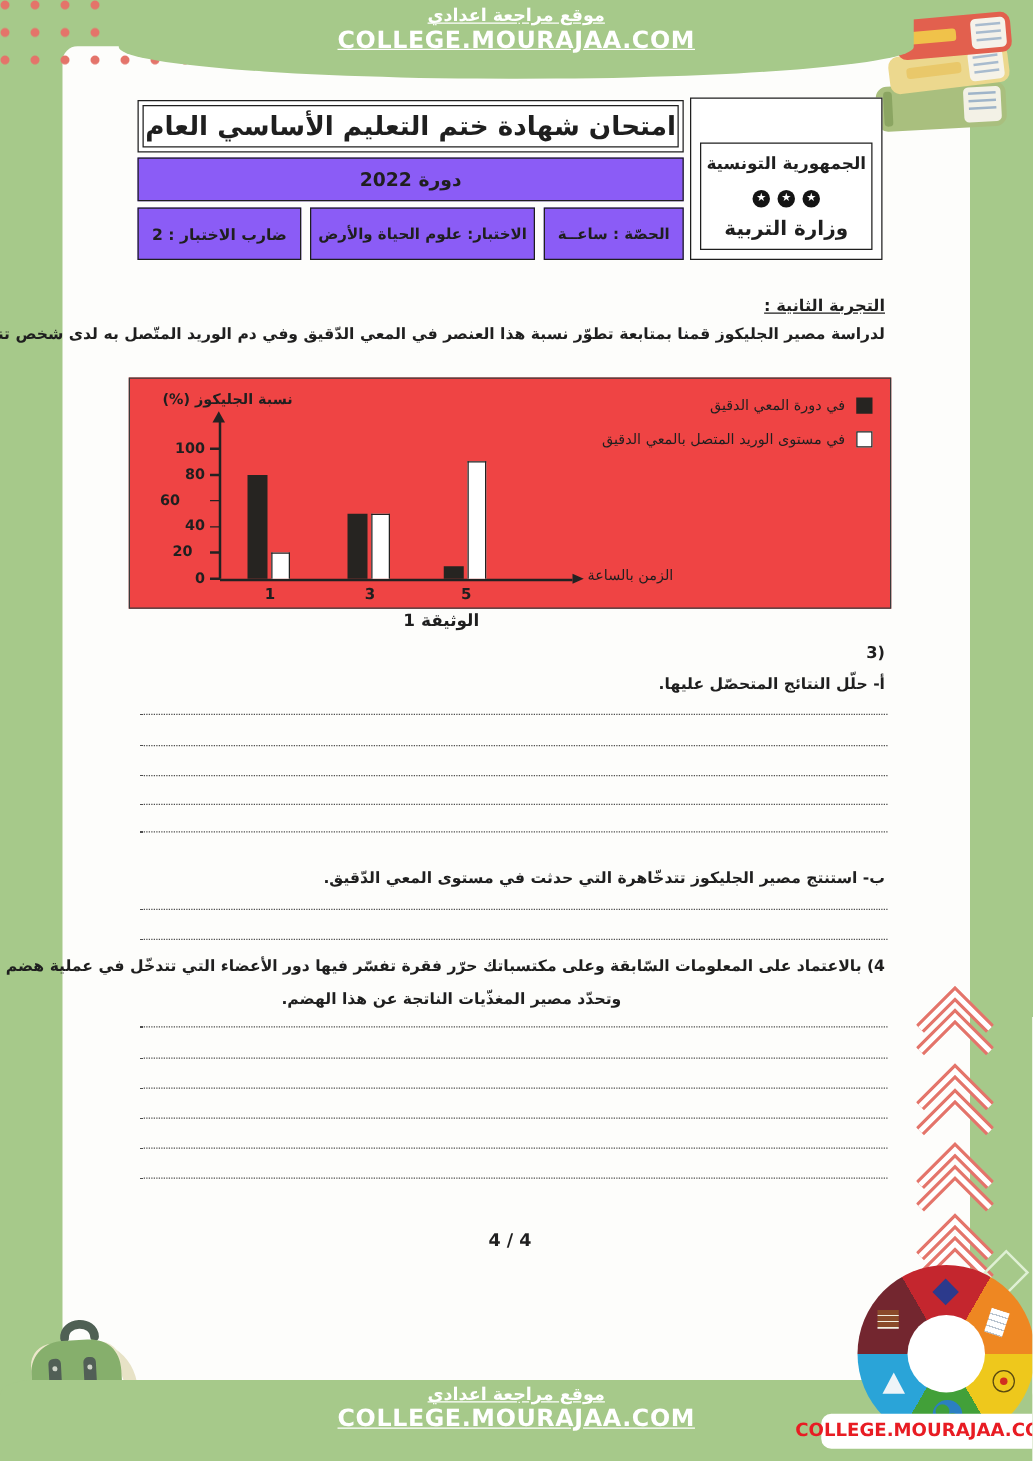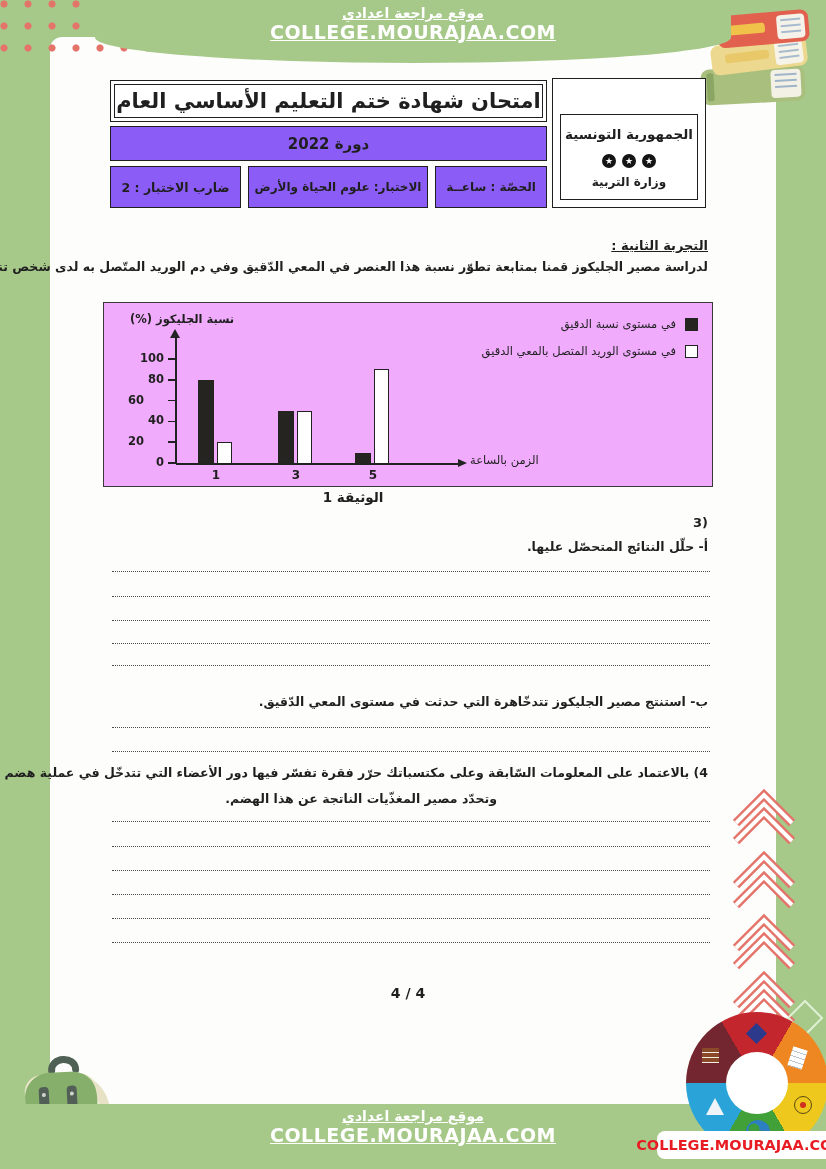--- a/index.html
+++ b/index.html
@@ -27,21 +27,21 @@
   #hdr-title-outer{position:absolute;left:0;top:2px;width:437px;height:42px;border:1.5px solid #1f1f1f;box-sizing:border-box;padding:3px;background:#fff;}
   #hdr-title-inner{border:1.5px solid #1f1f1f;width:100%;height:100%;display:flex;align-items:center;justify-content:center;box-sizing:border-box;}
   #hdr-session{position:absolute;left:0;top:48px;width:437px;height:35px;}
   #hdr-row{position:absolute;left:0;top:88px;width:437px;height:42px;display:flex;direction:rtl;gap:7px;}
   #gov-outer{position:absolute;right:0;top:0;width:152px;height:128px;border:1.2px solid #1f1f1f;background:#fff;}
   #gov-inner{position:absolute;left:7px;top:7px;right:7px;bottom:7px;border:1.2px solid #1f1f1f;
      display:flex;flex-direction:column;align-items:center;justify-content:center;gap:7px;margin-top:28px;}
   .star-badge{display:inline-block;width:14px;height:14px;border-radius:50%;background:#141414;color:#fff;
      font-size:9px;line-height:14px;text-align:center;margin:0 3px;}
   
-  #chartbox{left:103px;top:302px;width:610px;height:185px;border:1.4px solid #3a3a3a;background:#f0abfc;z-index:2;box-sizing:border-box;}
+  #chartbox{left:103px;top:302px;width:610px;height:185px;border:1.4px solid #3a3a3a;background:#ef4444;z-index:2;box-sizing:border-box;}
   #plot{position:absolute;left:0;top:0;right:0;bottom:0;}
   #chart-ylabel{position:absolute;left:26px;top:9px;font-size:11.5px;font-weight:bold;}
   #chart-xlabel{position:absolute;left:366px;top:150px;font-size:11.5px;}
   #legend{position:absolute;right:14px;top:14px;display:flex;flex-direction:column;gap:13px;z-index:2;}
   .lrow{direction:rtl;display:flex;align-items:center;gap:9px;font-size:11.5px;}
   .sw{width:13px;height:13px;display:inline-block;box-sizing:border-box;}
   .sw-black{background:#262421;}
   .sw-white{background:#fff;border:1.6px solid #222;}
   .answer-line{left:112px;width:598px;height:0;border-bottom:1.7px dotted #4d4d4d;z-index:2;}
   .qtext{right:118px;font-size:12.5px;z-index:2;}
@@ -99,49 +99,49 @@
       <div class="box ar b" style="width:112px;font-size:12px">الحصّة : ساعــة</div>
       <div class="box ar b" style="width:180px;font-size:12px">الاختبار: علوم الحياة والأرض</div>
       <div class="box ar b" style="width:131px;font-size:12.5px">ضارب الاختبار : 2</div>
     </div>
     <div id="gov-outer">
       <div id="gov-inner">
         <div class="ar b" style="font-size:13.5px">الجمهورية التونسية</div>
         <div>
           <span class="star-badge">★</span><span class="star-badge">★</span><span class="star-badge">★</span>
         </div>
-        <div class="ar b" style="font-size:12px">وزارة التربية</div>
+        <div class="ar b" style="font-size:16px">وزارة التربية</div>
       </div>
     </div>
   </div>
 
   <div class="abs ar b nowrap" style="right:118px;top:238px;font-size:13px;text-decoration:underline;z-index:2">التجربة الثانية :</div>
   <div class="abs ar b nowrap" style="right:118px;top:259px;font-size:12.5px;z-index:2">لدراسة مصير الجليكوز قمنا بمتابعة تطوّر نسبة هذا العنصر في المعي الدّقيق وفي دم الوريد المتّصل به لدى شخص تناول</div>
 
   <div id="chartbox" class="abs">
     <div id="chart-ylabel" class="ar">نسبة الجليكوز (%)</div>
     <div id="legend">
       <div class="lrow">
         <span class="sw sw-black"></span>
-        <span class="ar">في مستوى نسبة الدقيق</span>
+        <span class="ar">في دورة المعي الدقيق</span>
       </div>
       <div class="lrow">
         <span class="sw sw-white"></span>
         <span class="ar">في مستوى الوريد المتصل بالمعي الدقيق</span>
       </div>
     </div>
     <div id="plot">
         <div class="abs" style="left: 71px; top: 34px; width: 1.6px; height: 126px; background: rgb(34, 34, 34);"></div>
         <div class="abs" style="left: 66px; top: 26px; width: 0px; height: 0px; border-left: 5px solid transparent; border-right: 5px solid transparent; border-bottom: 9px solid rgb(34, 34, 34);"></div>
         <div class="abs" style="left: 72px; top: 160px; width: 282px; height: 1.6px; background: rgb(34, 34, 34);"></div>
         <div class="abs" style="left: 354px; top: 156.3px; width: 0px; height: 0px; border-top: 4.6px solid transparent; border-bottom: 4.6px solid transparent; border-left: 9px solid rgb(34, 34, 34);"></div>
         <div class="abs" style="left: 64px; top: 159.2px; width: 8px; height: 1.6px; background: rgb(34, 34, 34);"></div>
         <div class="abs" style="left: 24px; top: 152px; width: 36px; text-align: right; font-weight: bold; font-size: 11.5px;">0</div>
         <div class="abs" style="left: 64px; top: 138.4px; width: 8px; height: 1.6px; background: rgb(34, 34, 34);"></div>
-        <div class="abs" style="left: 24px; top: 131.2px; width: 36px; text-align: left; font-weight: bold; font-size: 11.5px;">20</div>
+        <div class="abs" style="left: 24px; top: 131.2px; width: 36px; text-align: center; font-weight: bold; font-size: 11.5px;">20</div>
         <div class="abs" style="left: 64px; top: 117.6px; width: 8px; height: 1.6px; background: rgb(34, 34, 34);"></div>
         <div class="abs" style="left: 24px; top: 110.4px; width: 36px; text-align: right; font-weight: bold; font-size: 11.5px;">40</div>
         <div class="abs" style="left: 64px; top: 96.8px; width: 8px; height: 1.6px; background: rgb(34, 34, 34);"></div>
         <div class="abs" style="left: 24px; top: 89.6px; width: 36px; text-align: left; font-weight: bold; font-size: 11.5px;">60</div>
         <div class="abs" style="left: 64px; top: 76px; width: 8px; height: 1.6px; background: rgb(34, 34, 34);"></div>
         <div class="abs" style="left: 24px; top: 68.8px; width: 36px; text-align: right; font-weight: bold; font-size: 11.5px;">80</div>
         <div class="abs" style="left: 64px; top: 55.2px; width: 8px; height: 1.6px; background: rgb(34, 34, 34);"></div>
         <div class="abs" style="left: 24px; top: 48px; width: 36px; text-align: right; font-weight: bold; font-size: 11.5px;">100</div>
         <div class="abs" style="left: 94px; top: 76.8px; width: 16px; height: 83.2px; background: rgb(38, 36, 33);"></div>
         <div class="abs" style="left: 113px; top: 139.2px; width: 15px; height: 20.8px; background: rgb(255, 255, 255); border-top: 1.6px solid rgb(34, 34, 34); border-right: 1.6px solid rgb(34, 34, 34); border-left: 1.6px solid rgb(34, 34, 34); border-image: initial; border-bottom: none; box-sizing: border-box;"></div>

